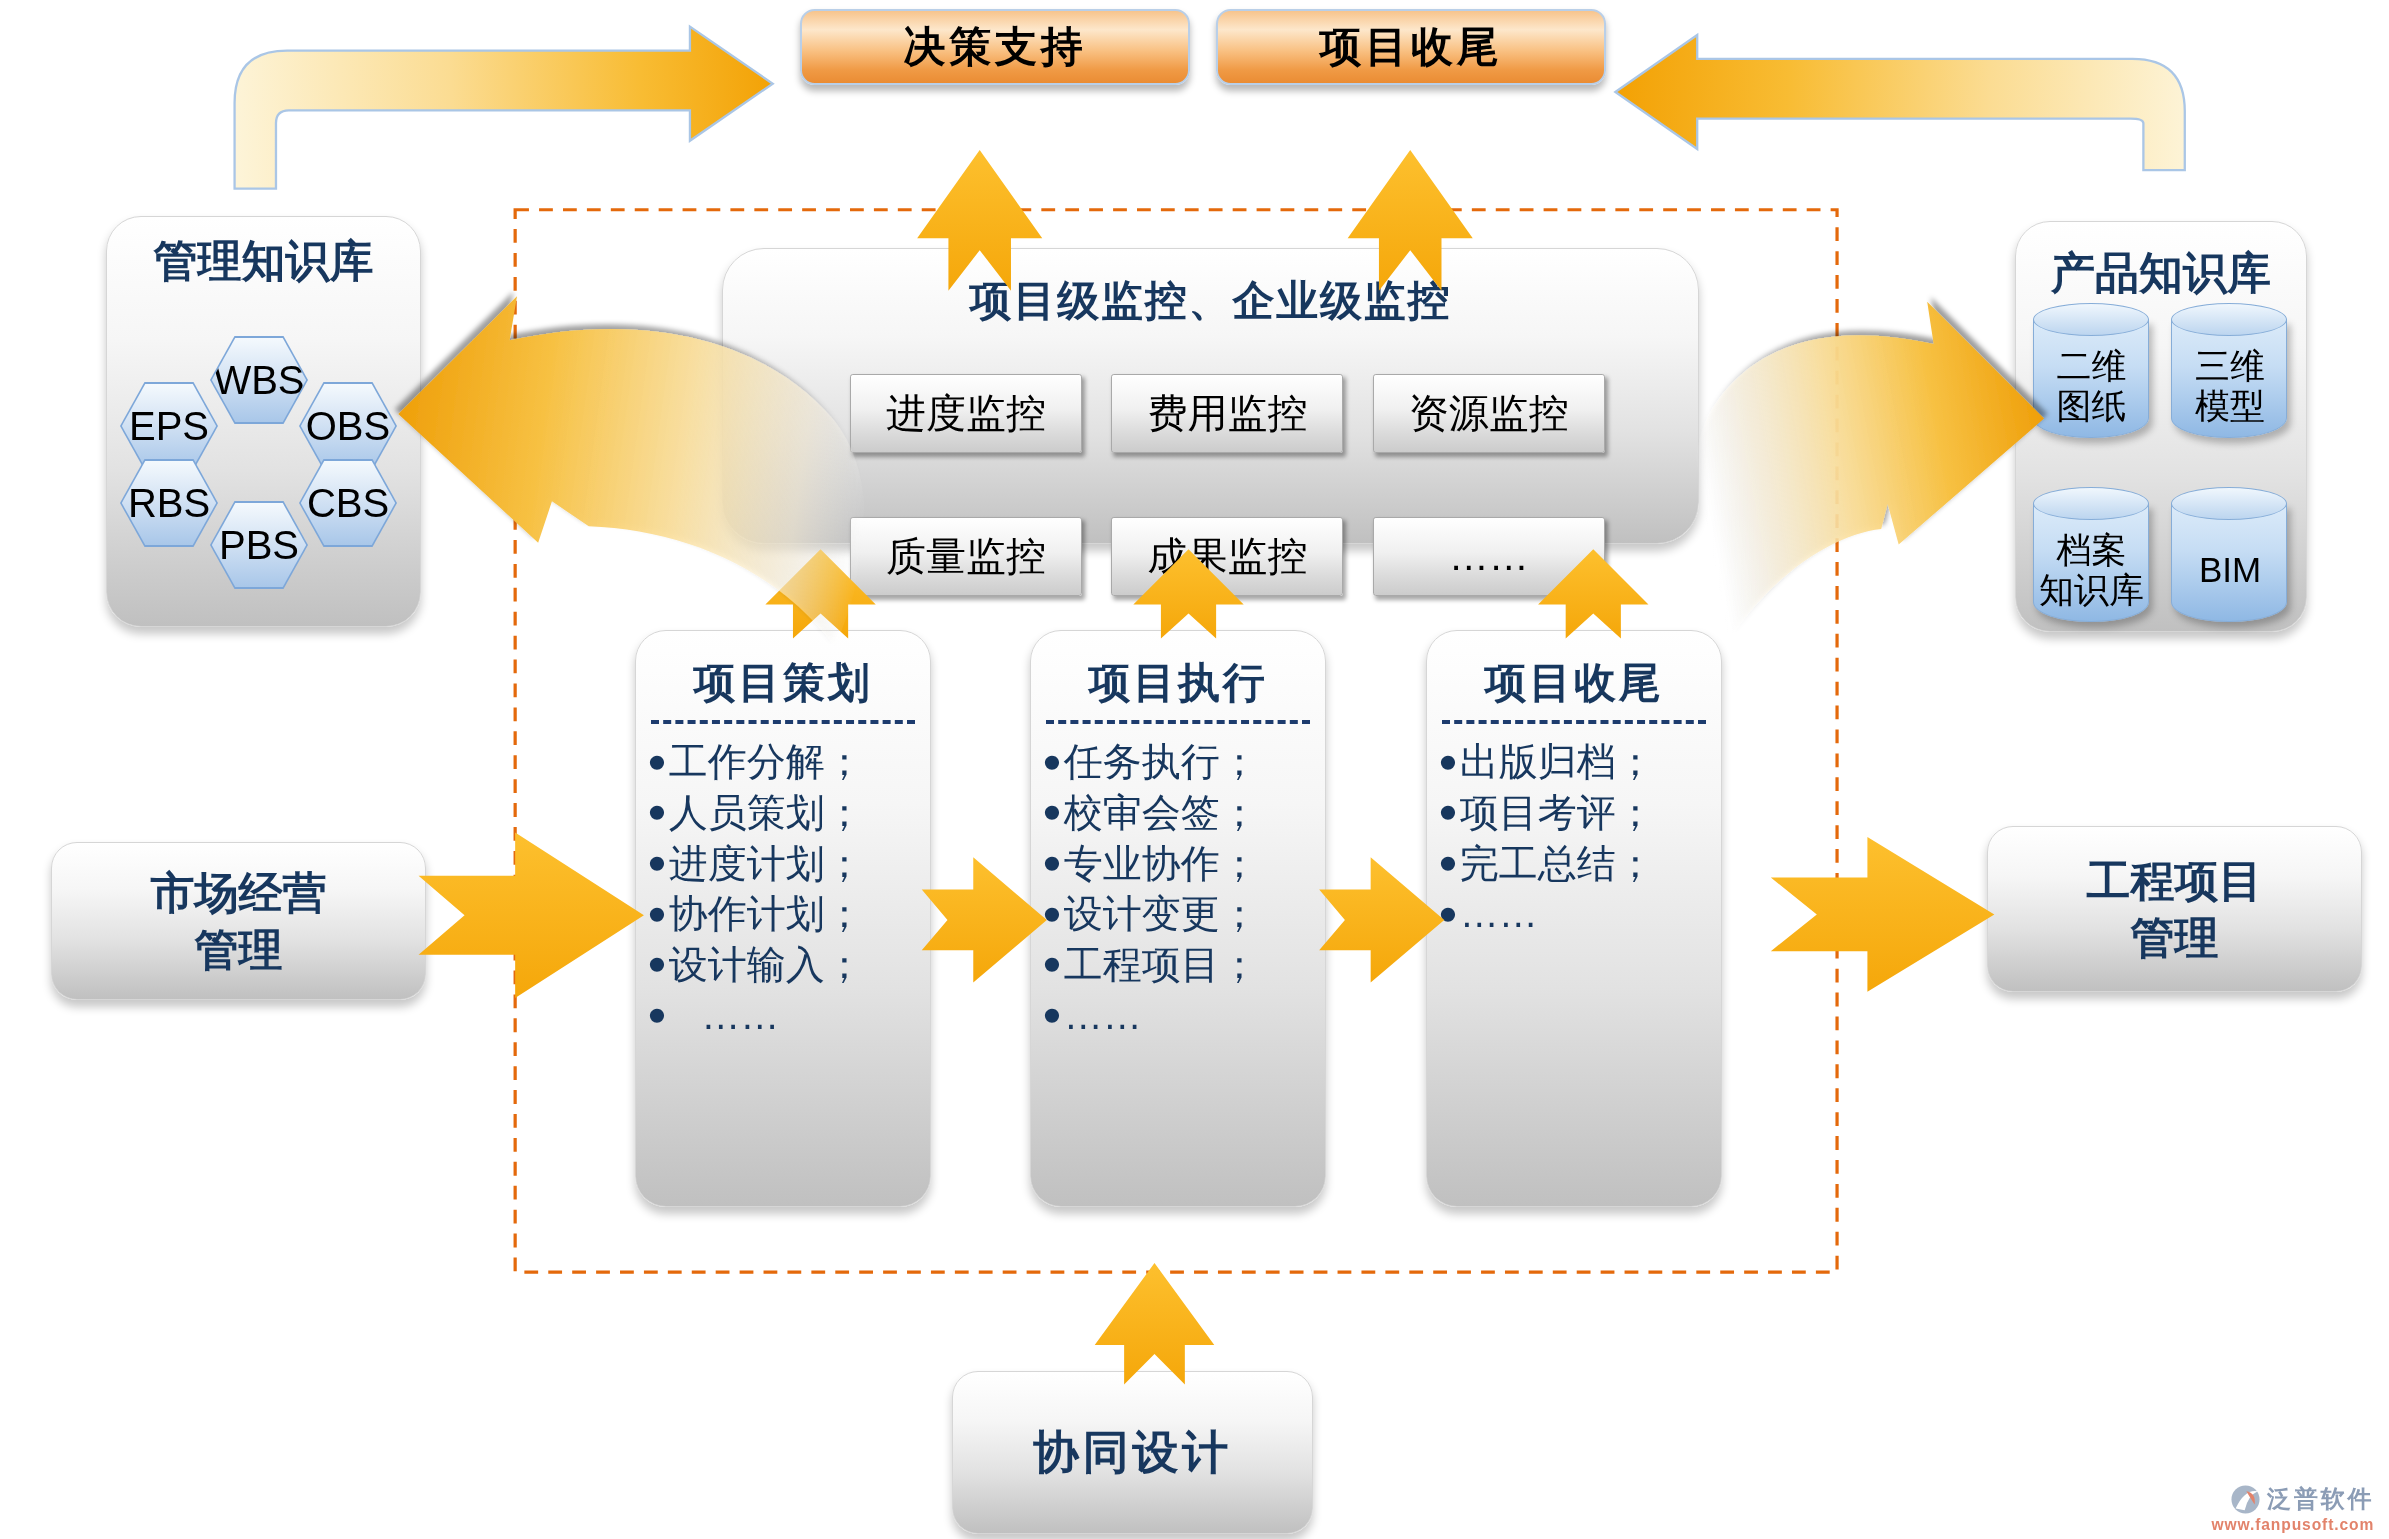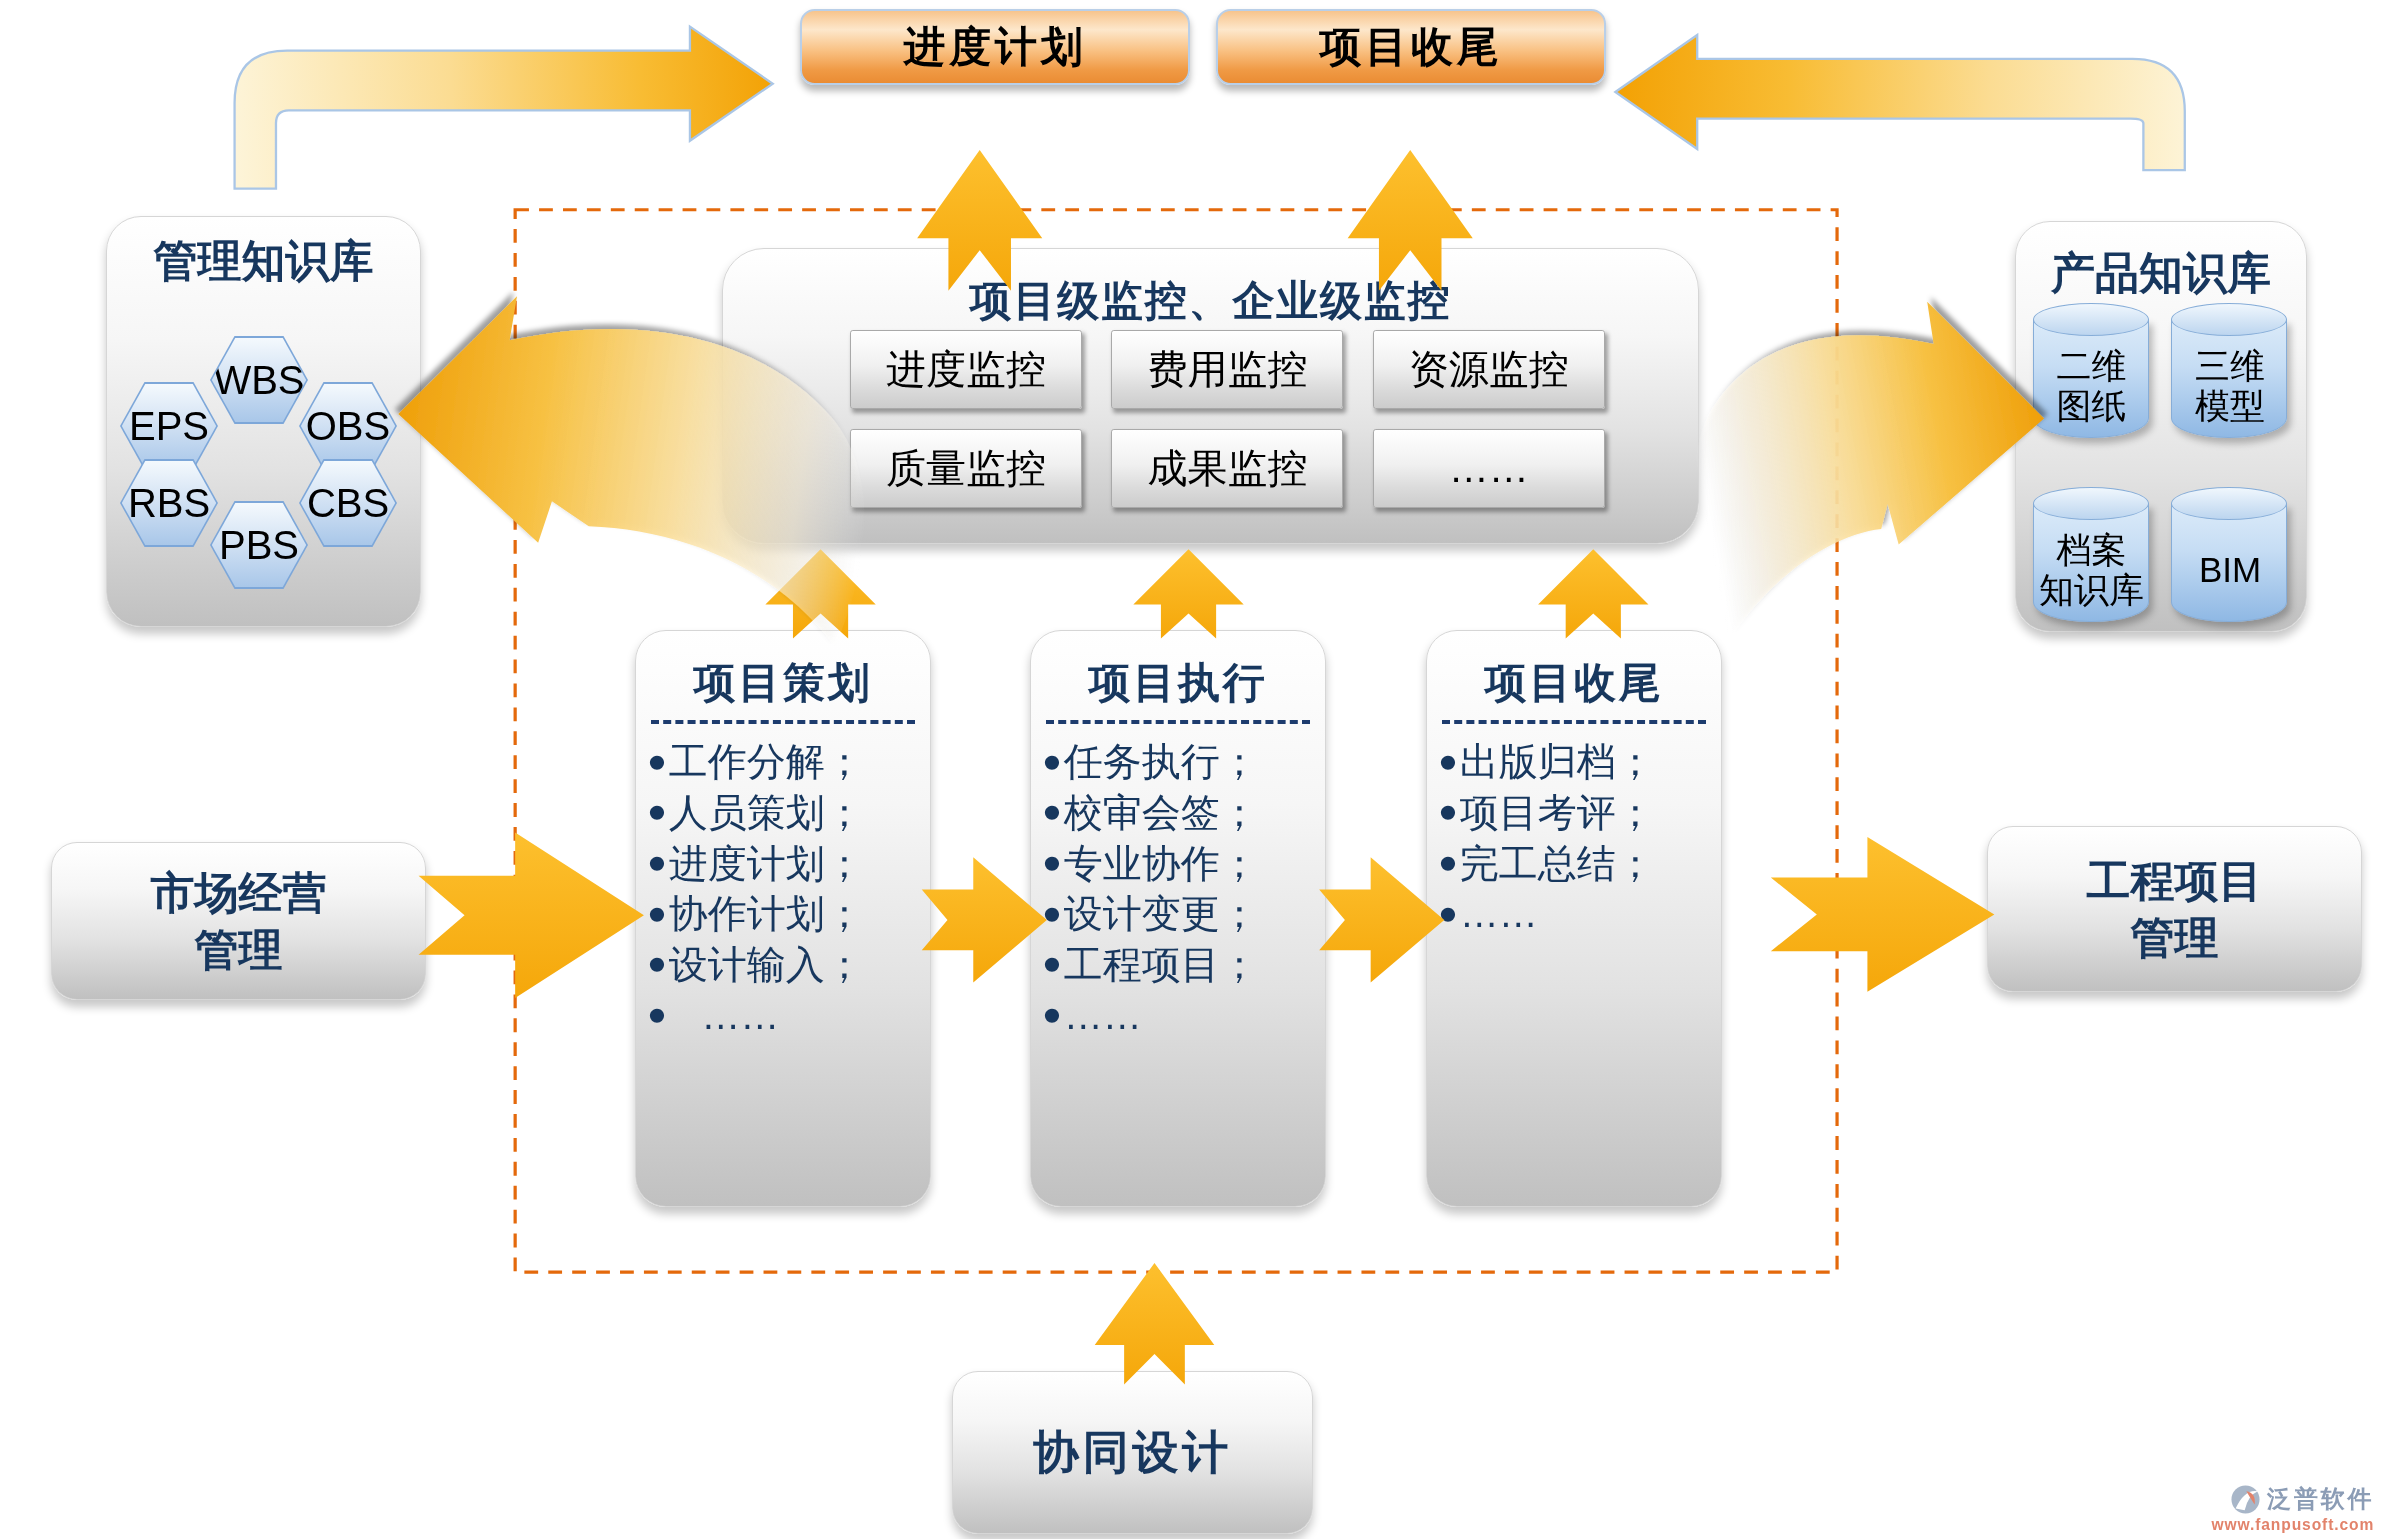--- a/index.html
+++ b/index.html
@@ -54,21 +54,21 @@
   
   #monitor{left:722px;top:248px;width:975px;height:294px;border-radius:42px;}
   #monitor .panel-title{font-size:42px;margin-top:24px;letter-spacing:1.8px;}
   .btn-grid{position:absolute;left:127px;top:81px;display:grid;
     grid-template-columns:repeat(3,232px);gap:20px 29.4px;}
   .mon-btn{
     height:77px;background:linear-gradient(180deg,#ffffff 0%,#f0f0f0 45%,#dbdbdb 75%,#cccccc 100%);
     border:0.9px solid #a9a9a9;border-radius:2.8px;
     box-shadow:2.8px 3.7px 4.6px rgba(0,0,0,.35);
     display:flex;align-items:center;justify-content:center;
-    font-size:40px;color:#000;
+    font-size:40px;color:#000;margin-top:44px;
   }
 
   
   .col-box{top:630px;width:294px;height:575px;border-radius:31px;}
   #col-plan{left:635px;}
   #col-exec{left:1030px;}
   #col-close{left:1426px;}
   .col-box .panel-title{font-size:42px;margin-top:24px;letter-spacing:2.8px;}
   .col-divider{margin:9.2px 14.7px 13px 14.7px;border-top:4.6px dashed #1d3c6e;height:0;}
   .col-list{list-style:none;margin:0;padding:0 5.5px 0 11px;}
@@ -110,21 +110,21 @@
 </head>
 <body>
 
 <div class="canvas">
 
   <svg id="svg-bg" class="layer" viewBox="0 0 2597 1673">
     <rect x="560" y="228" width="1437" height="1155" fill="none" stroke="#E4690B" stroke-width="3.5" stroke-dasharray="15 11"></rect>
   </svg>
 
   <div class="orange-box" id="box-decision">
-    <span>进度计划</span>
+    <span>决策支持</span>
   </div>
   <div class="orange-box" id="box-knowledge">
     <span>项目收尾</span>
   </div>
 
   <div class="panel" id="mgmt-kb">
     <div class="panel-title">管理知识库</div>
     <div class="hex" id="hex-wbs">
       <div class="hex-outer"></div>
       <div class="hex-inner">WBS</div>

